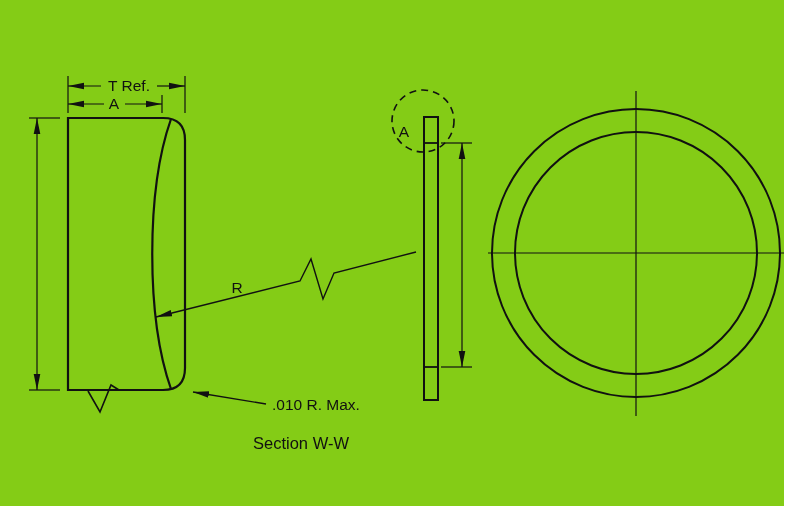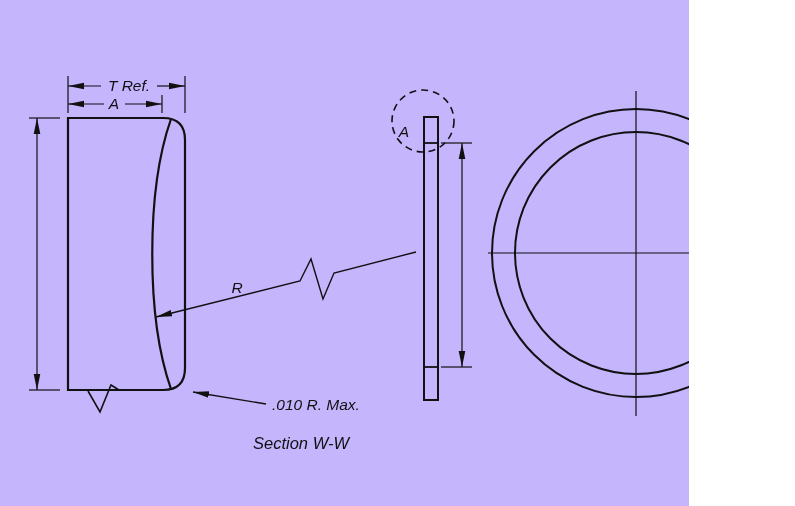--- a/index.html
+++ b/index.html
@@ -2,26 +2,25 @@
 <html><head>
 <meta charset="utf-8">
 <style>
   html, body {
     margin: 0;
     padding: 0;
     background: #ffffff;
   }
   .canvas {
     position: relative;
-    width: 689px;
+    width: 784px;
     height: 506px;
-    background: #c4b5fd;
+    background: #84cc16;
     overflow: hidden;
     font-family: "Liberation Sans", sans-serif;
-    font-style: italic;
   }
   svg { display: block; }
   .ink { stroke: #111111; fill: none; }
   text {
     fill: #111111;
     font-family: "Liberation Sans", sans-serif;
     font-size: 15.5px;
   }
   text.caption { font-size: 16.5px; }
   text.mid { text-anchor: middle; }

